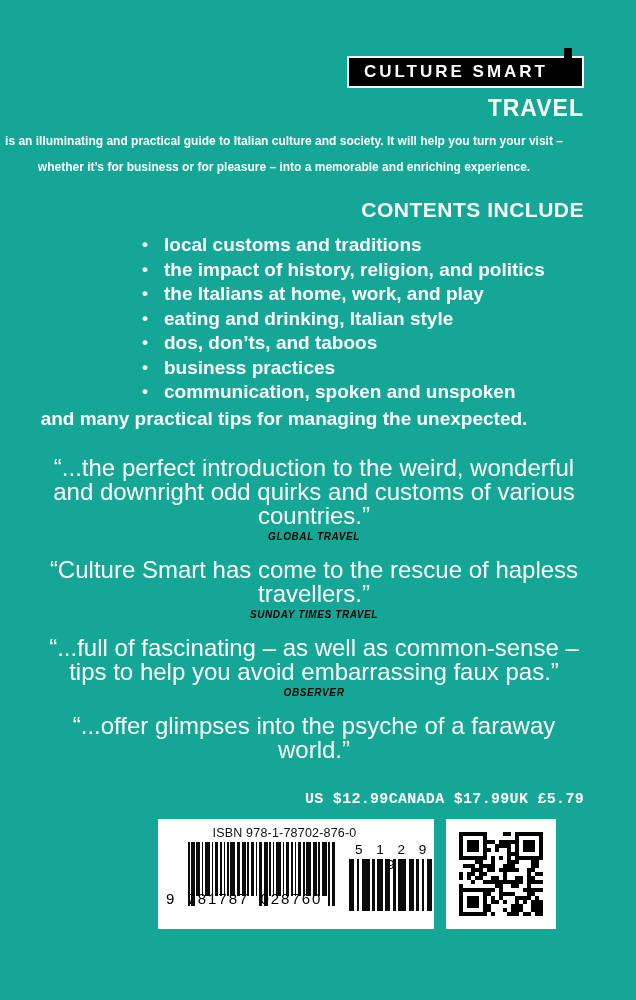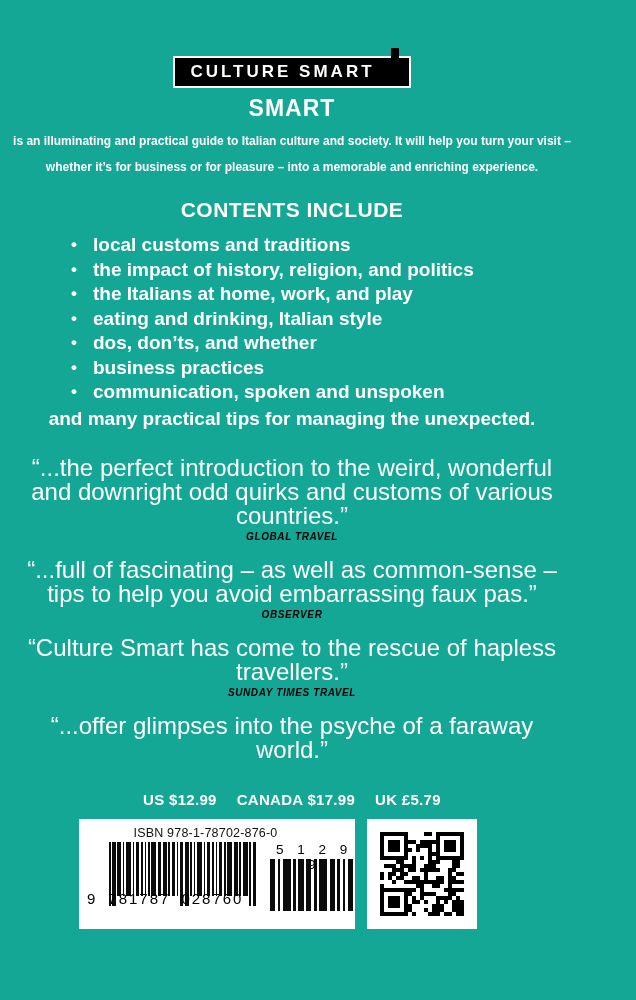--- a/index.html
+++ b/index.html
@@ -4,21 +4,21 @@
 <style>
   * { margin:0; padding:0; box-sizing:border-box; }
   html,body { width:636px; height:1000px; }
   body {
     background:#14a796;
     font-family:"Liberation Sans","DejaVu Sans",sans-serif;
     color:#fff;
     overflow:hidden;
     -webkit-font-smoothing:antialiased;
   }
-  .cover { width:584px; height:1000px; display:flex; flex-direction:column; align-items:center; }
+  .cover { width:584px; height:1000px; display:flex; flex-direction:column; align-items:flex-end; }
 
   
   .logo-wrap { margin-top:56px; display:flex; justify-content:center; }
   .logo-box {
     position:relative; background:#000; border:2px solid #fff;
     padding:4px 34px 4px 15px;
   }
   .logo-text { font-weight:bold; font-size:17px; letter-spacing:3px; color:#fff; }
   .bang { position:absolute; right:7px; top:-8px; width:11px; }
   .bang-bar { width:7px; height:26px; background:#fff; border:2px solid #000; }
@@ -45,21 +45,21 @@
   .review-source {
     margin-top:3px; font-size:10px; font-weight:bold; font-style:italic;
     color:#000; letter-spacing:0.6px;
   }
 
   
   .publisher-box {
     margin-top:8px; border:2px solid #fff; border-radius:7px;
     padding:6px 16px 6px 22px; font-size:18px; font-weight:bold; letter-spacing:7px;
   }
-  .prices { margin-top:13px; display:flex; gap:20px; font-size:15px; font-weight:bold; letter-spacing:0.3px; }
+  .prices { margin-top:13px; display:flex; font-size:15px; font-weight:bold; letter-spacing:0.3px;font-family:Liberation Mono, monospace; }
 
   
   .codes { margin-top:11px; display:flex; gap:12px; justify-content:center; padding-right:28px; }
   .bc-panel {
     width:276px; height:110px; background:#fff; color:#000;
     padding:7px 0 0 0; display:flex; flex-direction:column; align-items:flex-start;
   }
   .isbn-line { width:225px; margin-left:14px; text-align:center; font-size:12.5px; letter-spacing:0.2px; color:#111; }
   .bars-row { display:flex; margin-top:2px; margin-left:30px; align-items:flex-start; }
   .bars i { display:inline-block; background:#0b0b0b; vertical-align:top; }
@@ -87,21 +87,21 @@
   <div class="logo-wrap">
     <div class="logo-box">
       <span class="logo-text">CULTURE SMART</span>
       <span class="bang">
         <span class="bang-bar"></span>
         <span class="bang-dot"></span>
       </span>
     </div>
   </div>
 
-  <div class="title">SMART</div>
+  <div class="title">TRAVEL</div>
 
   <p class="intro">is an illuminating and practical guide to Italian culture and society. It will help you turn your visit – whether it’s for business or for pleasure – into a memorable and enriching experience.</p>
 
   <div class="contents-heading">CONTENTS INCLUDE</div>
   <ul class="bullets">
     <li>
         <span class="bullet-dot">•</span>
         <span>local customs and traditions</span>
       </li>
     <li>
@@ -111,45 +111,45 @@
     <li>
         <span class="bullet-dot">•</span>
         <span>the Italians at home, work, and play</span>
       </li>
     <li>
         <span class="bullet-dot">•</span>
         <span>eating and drinking, Italian style</span>
       </li>
     <li>
         <span class="bullet-dot">•</span>
-        <span>dos, don’ts, and whether</span>
+        <span>dos, don’ts, and taboos</span>
       </li>
     <li>
         <span class="bullet-dot">•</span>
         <span>business practices</span>
       </li>
     <li>
         <span class="bullet-dot">•</span>
         <span>communication, spoken and unspoken</span>
       </li>
   </ul>
   <div class="closing-line">and many practical tips for managing the unexpected.</div>
 
   <div class="reviews">
     <div class="review">
       <div class="review-quote">“...the perfect introduction to the weird, wonderful and downright odd quirks and customs of various countries.”</div>
       <div class="review-source">GLOBAL TRAVEL</div>
     </div>
     <div class="review">
+      <div class="review-quote">“Culture Smart has come to the rescue of hapless travellers.”</div>
+      <div class="review-source">SUNDAY TIMES TRAVEL</div>
+    </div>
+    <div class="review">
       <div class="review-quote">“...full of fascinating – as well as common-sense – tips to help you avoid embarrassing faux pas.”</div>
       <div class="review-source">OBSERVER</div>
-    </div>
-    <div class="review">
-      <div class="review-quote">“Culture Smart has come to the rescue of hapless travellers.”</div>
-      <div class="review-source">SUNDAY TIMES TRAVEL</div>
     </div>
     <div class="review">
       <div class="review-quote">“...offer glimpses into the psyche of a faraway world.”</div>
     </div>
   </div>
 
 
   <div class="prices">
     <span>US $12.99</span>
     <span>CANADA $17.99</span>

